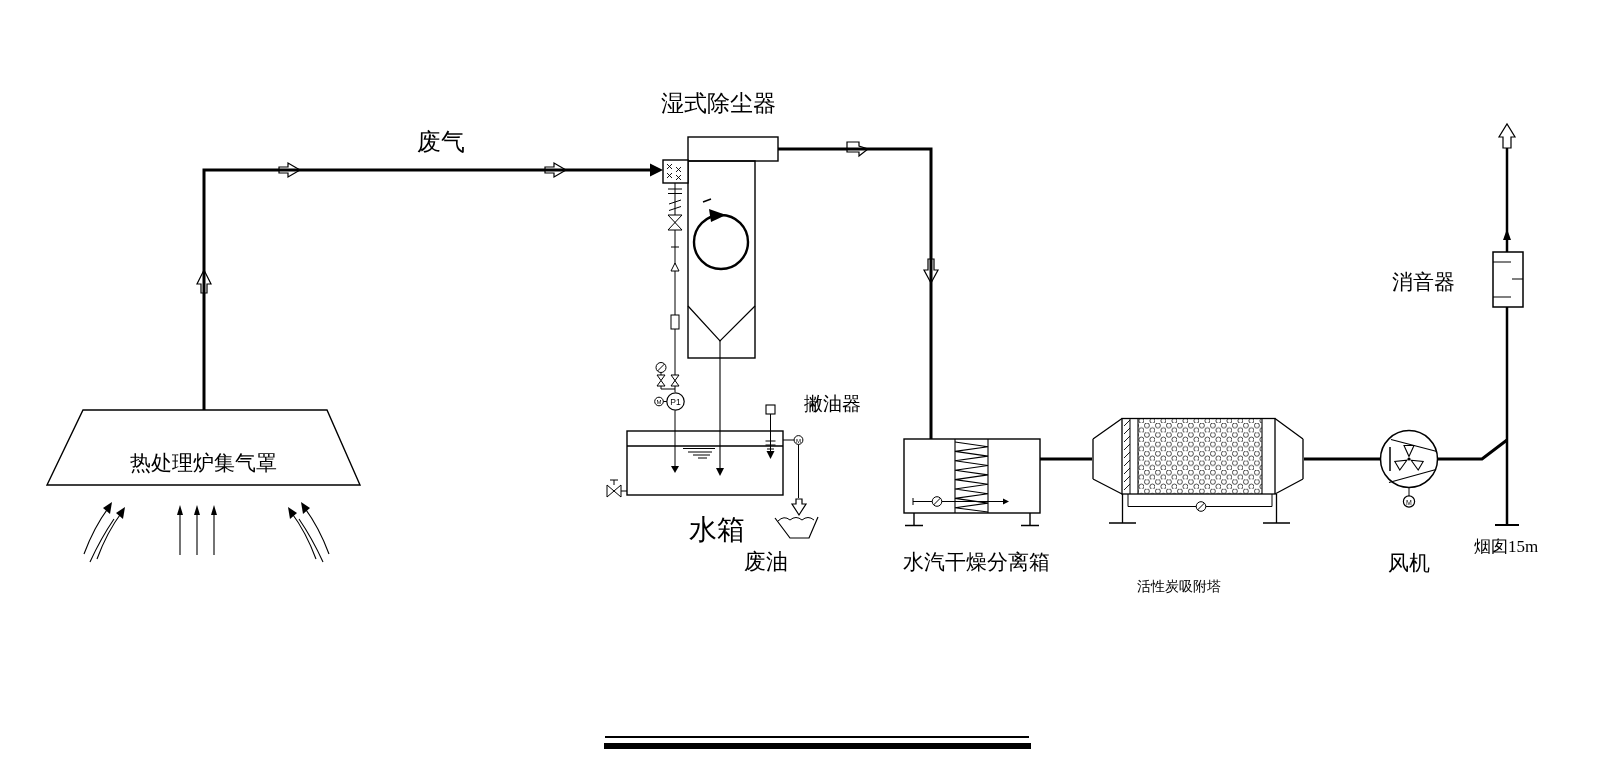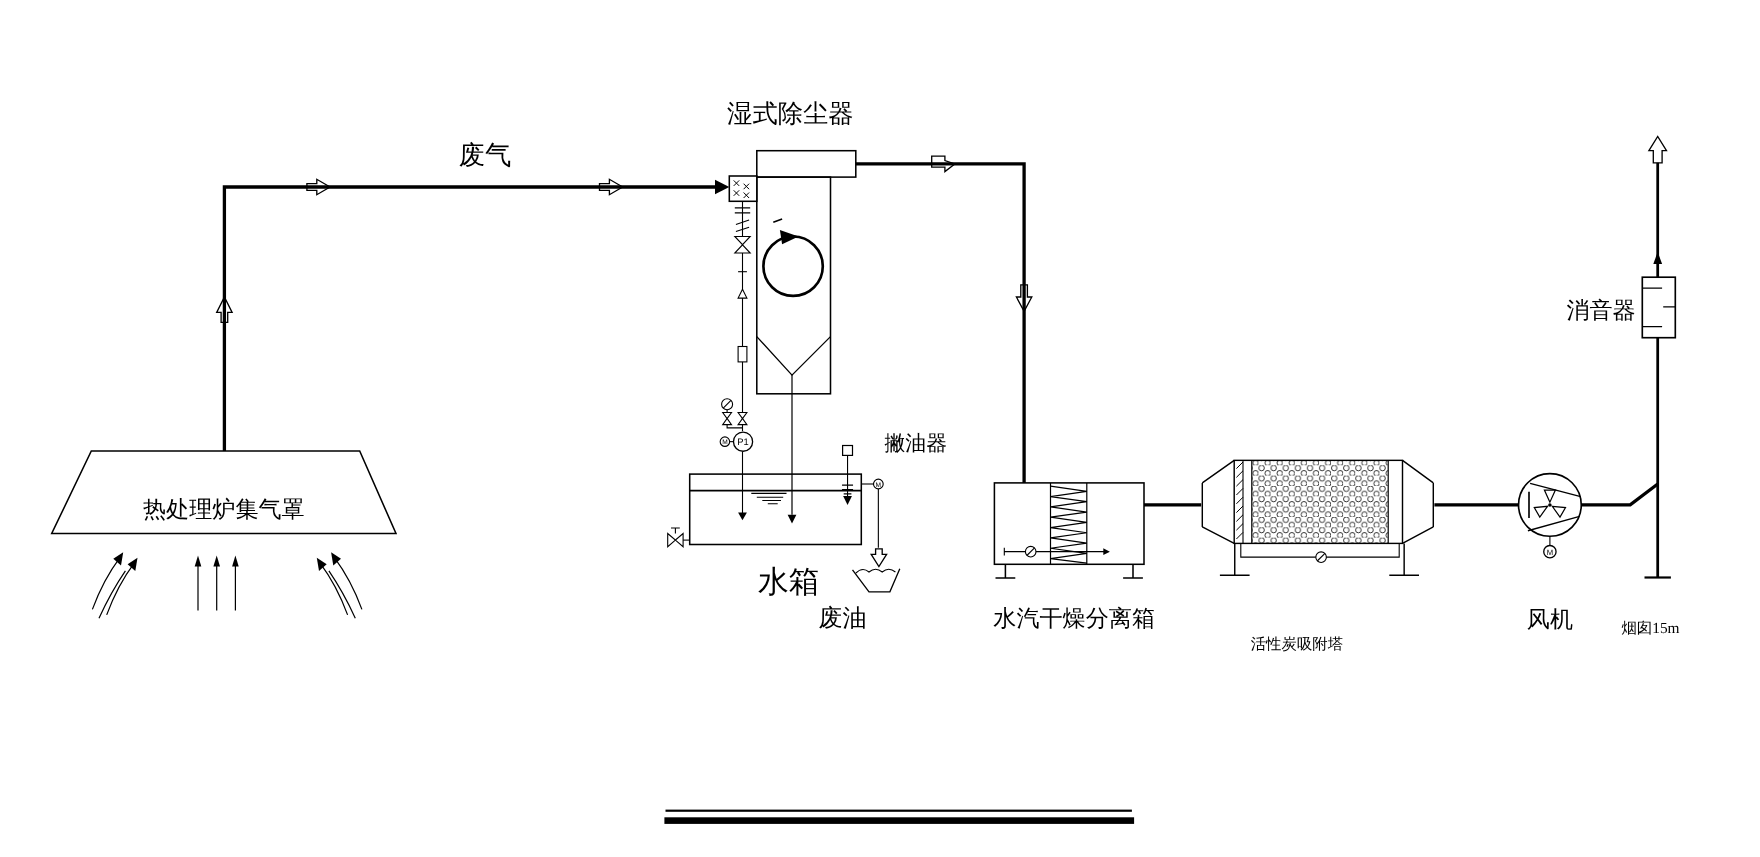--- a/index.html
+++ b/index.html
@@ -178,19 +178,19 @@
 
 <div class="lbl" style="left:417px;top:130px;font-size:24px;">废气</div>
 <div class="lbl" style="left:661px;top:92px;font-size:23px;">湿式除尘器</div>
 <div class="lbl" style="left:130px;top:453px;font-size:21px;">热处理炉集气罩</div>
 <div class="lbl" style="left:804px;top:394px;font-size:19px;">撇油器</div>
 <div class="lbl" style="left:689px;top:516px;font-size:28px;">水箱</div>
 <div class="lbl" style="left:744px;top:551px;font-size:22px;">废油</div>
 <div class="lbl" style="left:903px;top:552px;font-size:21px;">水汽干燥分离箱</div>
 <div class="lbl" style="left:1137px;top:580px;font-size:14px;">活性炭吸附塔</div>
 <div class="lbl" style="left:1388px;top:553px;font-size:21px;">风机</div>
-<div class="lbl" style="left:1474px;top:565px;font-size:14px;">烟囱15m</div>
-<div class="lbl" style="left:1392px;top:272px;font-size:21px;margin-left:32px;">消音器</div>
+<div class="lbl" style="left:1474px;top:538px;font-size:17px;">烟囱15m</div>
+<div class="lbl" style="left:1392px;top:272px;font-size:21px;">消音器</div>
 
 <div class="rule" style="left:605px;top:736px;width:424px;height:2px;"></div>
 <div class="rule" style="left:604px;top:743px;width:427px;height:6px;"></div>
 
 </div>
 
 </body></html>

